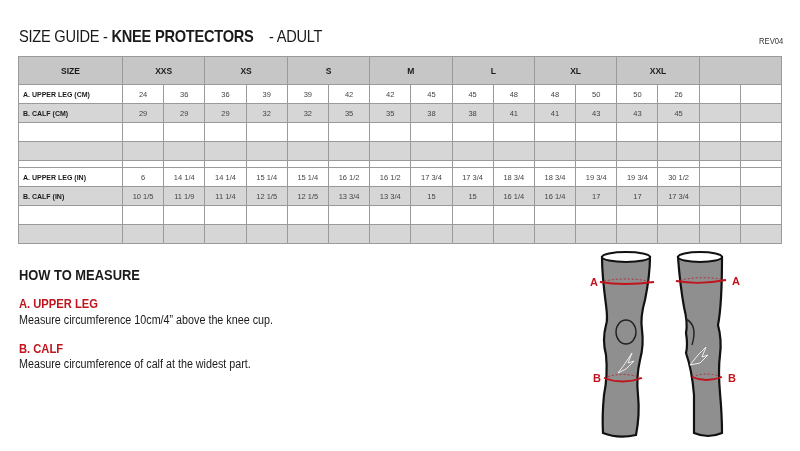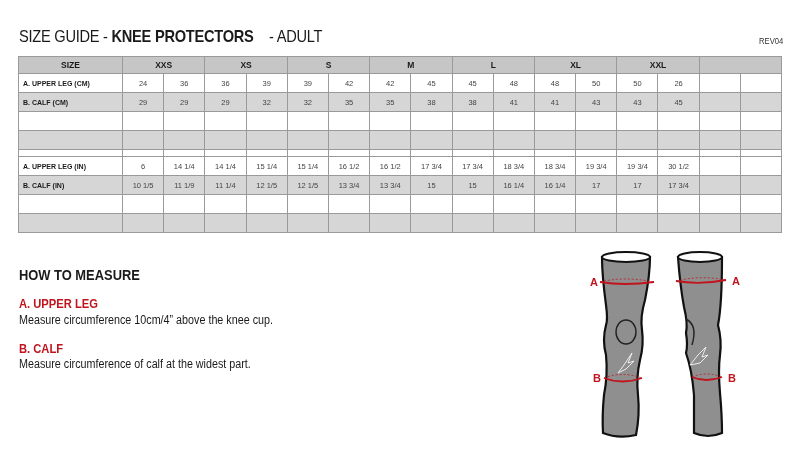--- a/index.html
+++ b/index.html
@@ -6,21 +6,21 @@
   html, body { width: 800px; height: 451px; background: #ffffff; overflow: hidden; }
   body { position: relative; font-family: "Liberation Sans", sans-serif; color: #1a1a1a; }
 
   .title { position: absolute; left: 19px; top: 27px; font-size: 17px; letter-spacing: -0.3px; transform: scaleX(0.86); transform-origin: left center; white-space: nowrap; }
   .title .bold { font-weight: bold; }
   .rev { position: absolute; left: 759px; top: 36px; font-size: 9px; transform: scaleX(0.85); transform-origin: left center; color: #333; }
 
   table.size { position: absolute; left: 18px; top: 56px; width: 763px; border-collapse: collapse; table-layout: fixed; }
   table.size td { border: 1px solid #9a9a9a; font-size: 7.5px; text-align: center; color: #444; padding: 0; overflow: hidden; white-space: nowrap; }
   table.size td.lbl { text-align: left; padding-left: 4px; font-weight: bold; color: #1a1a1a; font-size: 7px; }
-  tr.hdr td { background: #c6c6c6; font-weight: bold; color: #1a1a1a; font-size: 8.5px; height: 17px; border-color: #9a9a9a; }
+  tr.hdr td { background: #c6c6c6; font-weight: bold; color: #1a1a1a; font-size: 8.5px; height: 28px; border-color: #9a9a9a; }
   tr.w td { background: #ffffff; height: 19px; }
   tr.g td { background: #d6d6d6; height: 19px; }
   tr.sp td { background: #ffffff; height: 7px; }
 
   .htm { position: absolute; left: 19px; top: 266px; font-size: 15px; font-weight: bold; transform: scaleX(0.86); transform-origin: left center; white-space: nowrap; }
   .sec-h { position: absolute; left: 19px; font-size: 13px; font-weight: bold; color: #c1141d; transform: scaleX(0.86); transform-origin: left center; white-space: nowrap; }
   .sec-t { position: absolute; left: 19px; font-size: 12.5px; color: #1a1a1a; transform: scaleX(0.86); transform-origin: left center; white-space: nowrap; }
 
   .illus { position: absolute; top: 245px; }
 </style>

